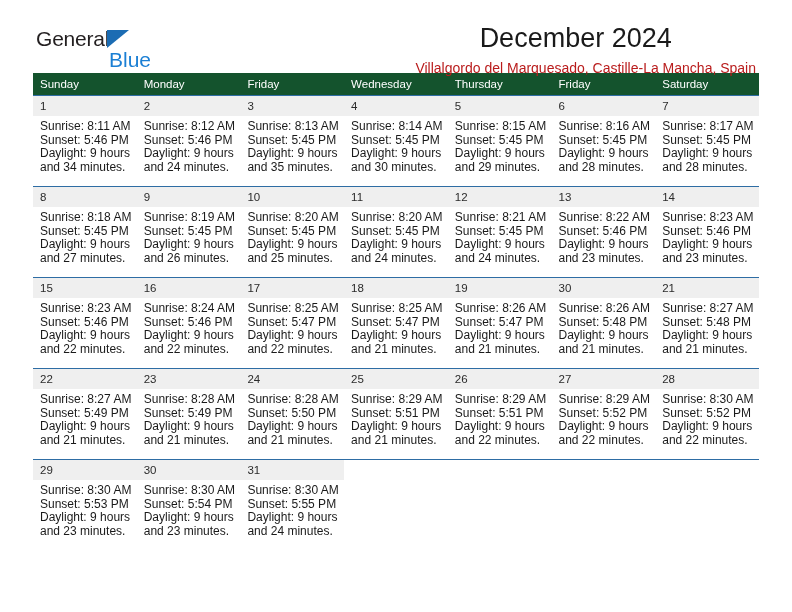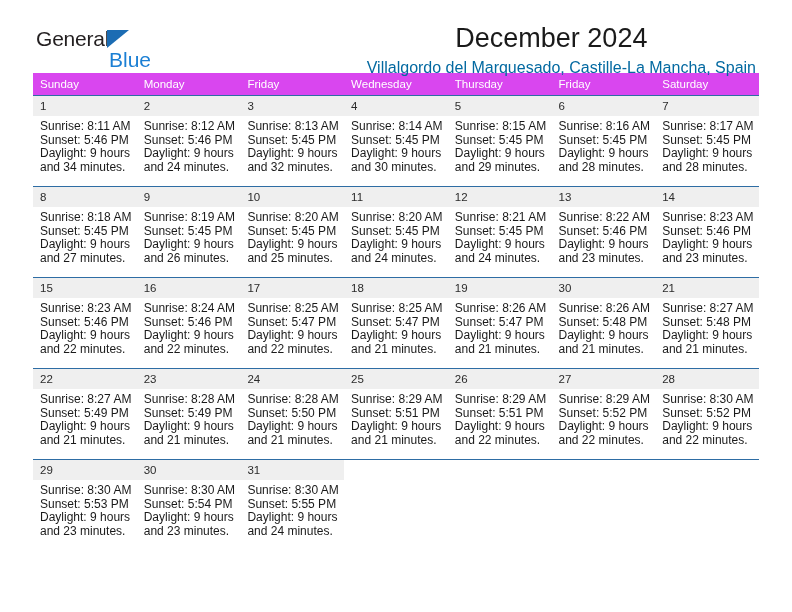--- a/index.html
+++ b/index.html
@@ -68,36 +68,36 @@
     text-align: center;
   }
   .cal-title {
     font-size: 27px;
     font-weight: normal;
     color: #1a1a1a;
     line-height: 32px;
     white-space: nowrap;
   }
   .cal-subtitle {
-    font-size: 16px;
-    color: #0369a1;
+    font-size: 14px;
+    color: #b91c1c;
     line-height: 20px;
     margin-top: 4px;
     white-space: nowrap;
     margin-left: 20px;
   }
 
   
   .calendar {
     width: 726px;
     border-collapse: collapse;
     table-layout: fixed;
   }
   .calendar th {
-    background: #d946ef;
+    background: #14532d;
     color: #ffffff;
     font-size: 11.5px;
     font-weight: normal;
     text-align: left;
     padding: 5px 0 5px 7px;
     height: 11px;
     border: none;
   }
   .week-row > td {
     padding: 0;
@@ -193,21 +193,21 @@
               </div>
             </div>
           </td>
           <td>
             <div class="cell">
               <div class="daynum">3</div>
               <div class="info">
                 <div>Sunrise: 8:13 AM</div>
                 <div>Sunset: 5:45 PM</div>
                 <div>Daylight: 9 hours</div>
-                <div>and 32 minutes.</div>
+                <div>and 35 minutes.</div>
               </div>
             </div>
           </td>
           <td>
             <div class="cell">
               <div class="daynum">4</div>
               <div class="info">
                 <div>Sunrise: 8:14 AM</div>
                 <div>Sunset: 5:45 PM</div>
                 <div>Daylight: 9 hours</div>

